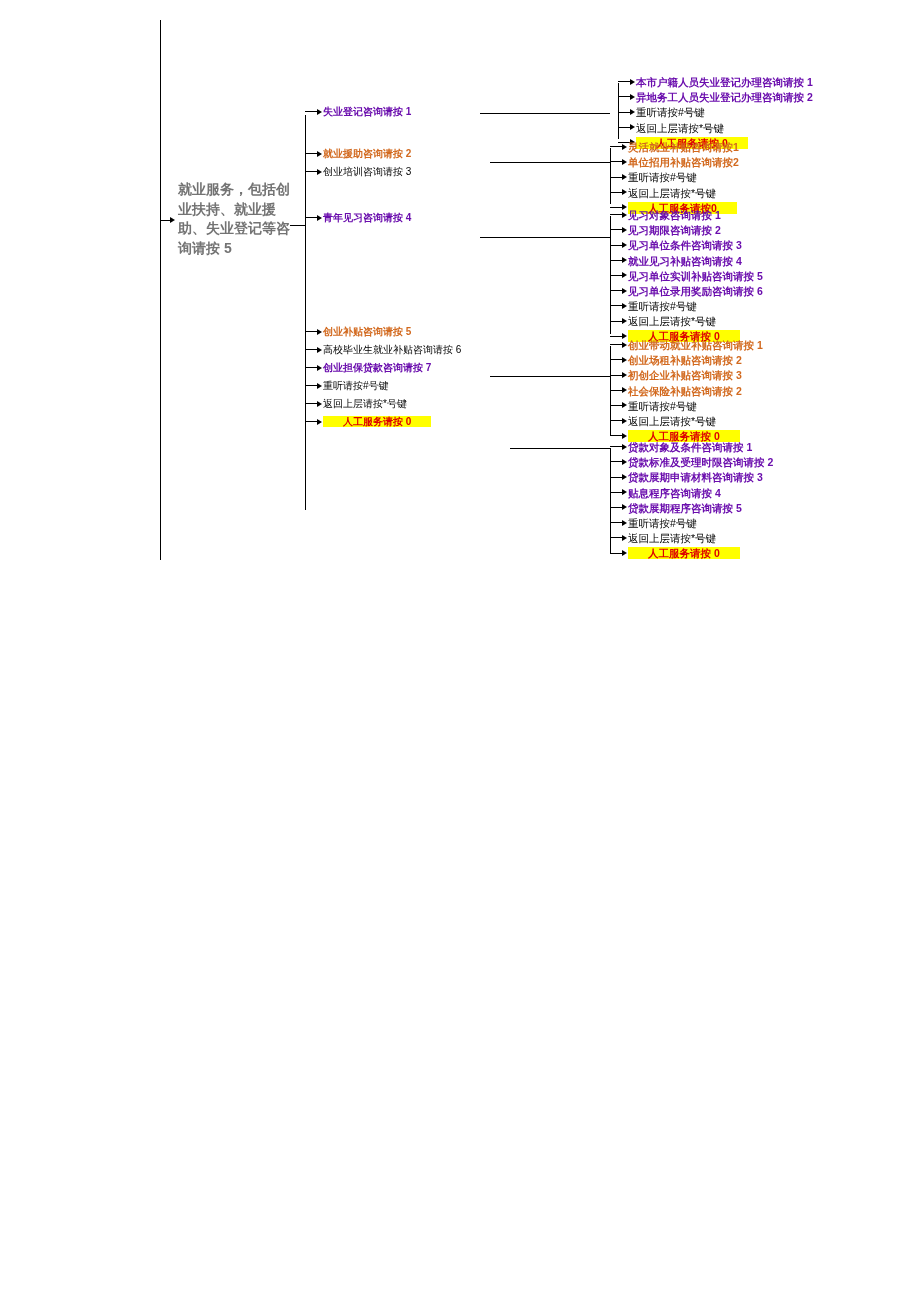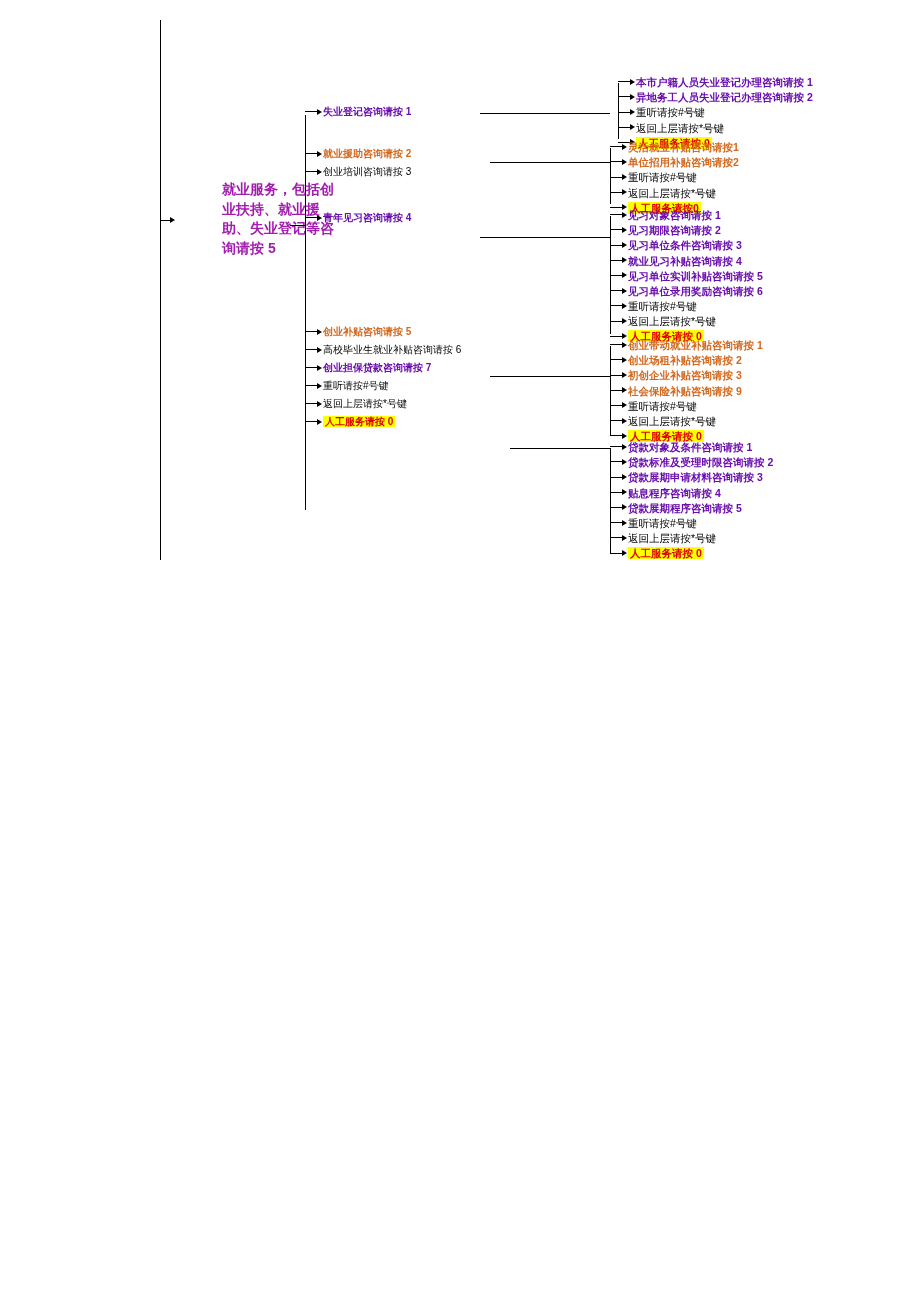--- a/index.html
+++ b/index.html
@@ -24,22 +24,21 @@
   .l1-block {
     position: relative;
     margin-left: 150px;
   }
   .l1-label {
     position: absolute;
     width: 120px;
     font-size: 14px;
     font-weight: bold;
     line-height: 1.4;
-    color: #a21caf;
-    margin-left: 44px;
+    color: #737373;
   }
   .conn-h {
     position: absolute;
     height: 1px;
     background: #000;
   }
   .conn-v {
     position: absolute;
     width: 1px;
     background: #000;
@@ -86,21 +85,21 @@
   }
   .vline {
     position: absolute;
     left: 0;
     width: 1px;
     background: #000;
   }
   .c-purple { color: #6a0dad; font-weight: bold; }
   .c-orange { color: #d2691e; font-weight: bold; }
   .c-black  { color: #000; font-weight: normal; }
-  .hl-yellow { background: #ffff00; color: #d00; font-weight: bold; padding: 0 2px; }
+  .hl-yellow { background: #ffff00; color: #d00; font-weight: bold; padding: 0 20px; }
 </style>
 </head>
 <body>
 
 <div class="tree">
   <div class="root-vert"></div>
 
   <div class="l1-block" style="top:0;height:520px">
     <div class="conn-h" style="left:-10px;top:200px;width:10px"></div>
     <div class="arrow-head" style="left:0px;top:197px"></div>
@@ -155,21 +154,21 @@
       <div class="node sm c-black"><span>返回上层请按*号键</span></div>
       <div class="node sm"><span class="hl-yellow">人工服务请按 0</span></div>
     </div>
 
     <div class="conn-h" style="left:320px;top:356px;width:120px"></div>
     <div class="node-list" style="left:440px;top:318px">
       <div class="vline" style="top:8px;height:90px"></div>
       <div class="node sm c-orange"><span>创业带动就业补贴咨询请按 1</span></div>
       <div class="node sm c-orange"><span>创业场租补贴咨询请按 2</span></div>
       <div class="node sm c-orange"><span>初创企业补贴咨询请按 3</span></div>
-      <div class="node sm c-orange"><span>社会保险补贴咨询请按 9</span></div>
+      <div class="node sm c-orange"><span>社会保险补贴咨询请按 2</span></div>
       <div class="node sm c-black"><span>重听请按#号键</span></div>
       <div class="node sm c-black"><span>返回上层请按*号键</span></div>
       <div class="node sm"><span class="hl-yellow">人工服务请按 0</span></div>
     </div>
 
     <div class="conn-h" style="left:340px;top:428px;width:100px"></div>
     <div class="node-list" style="left:440px;top:420px">
       <div class="vline" style="top:8px;height:105px"></div>
       <div class="node sm c-purple"><span>贷款对象及条件咨询请按 1</span></div>
       <div class="node sm c-purple"><span>贷款标准及受理时限咨询请按 2</span></div>

